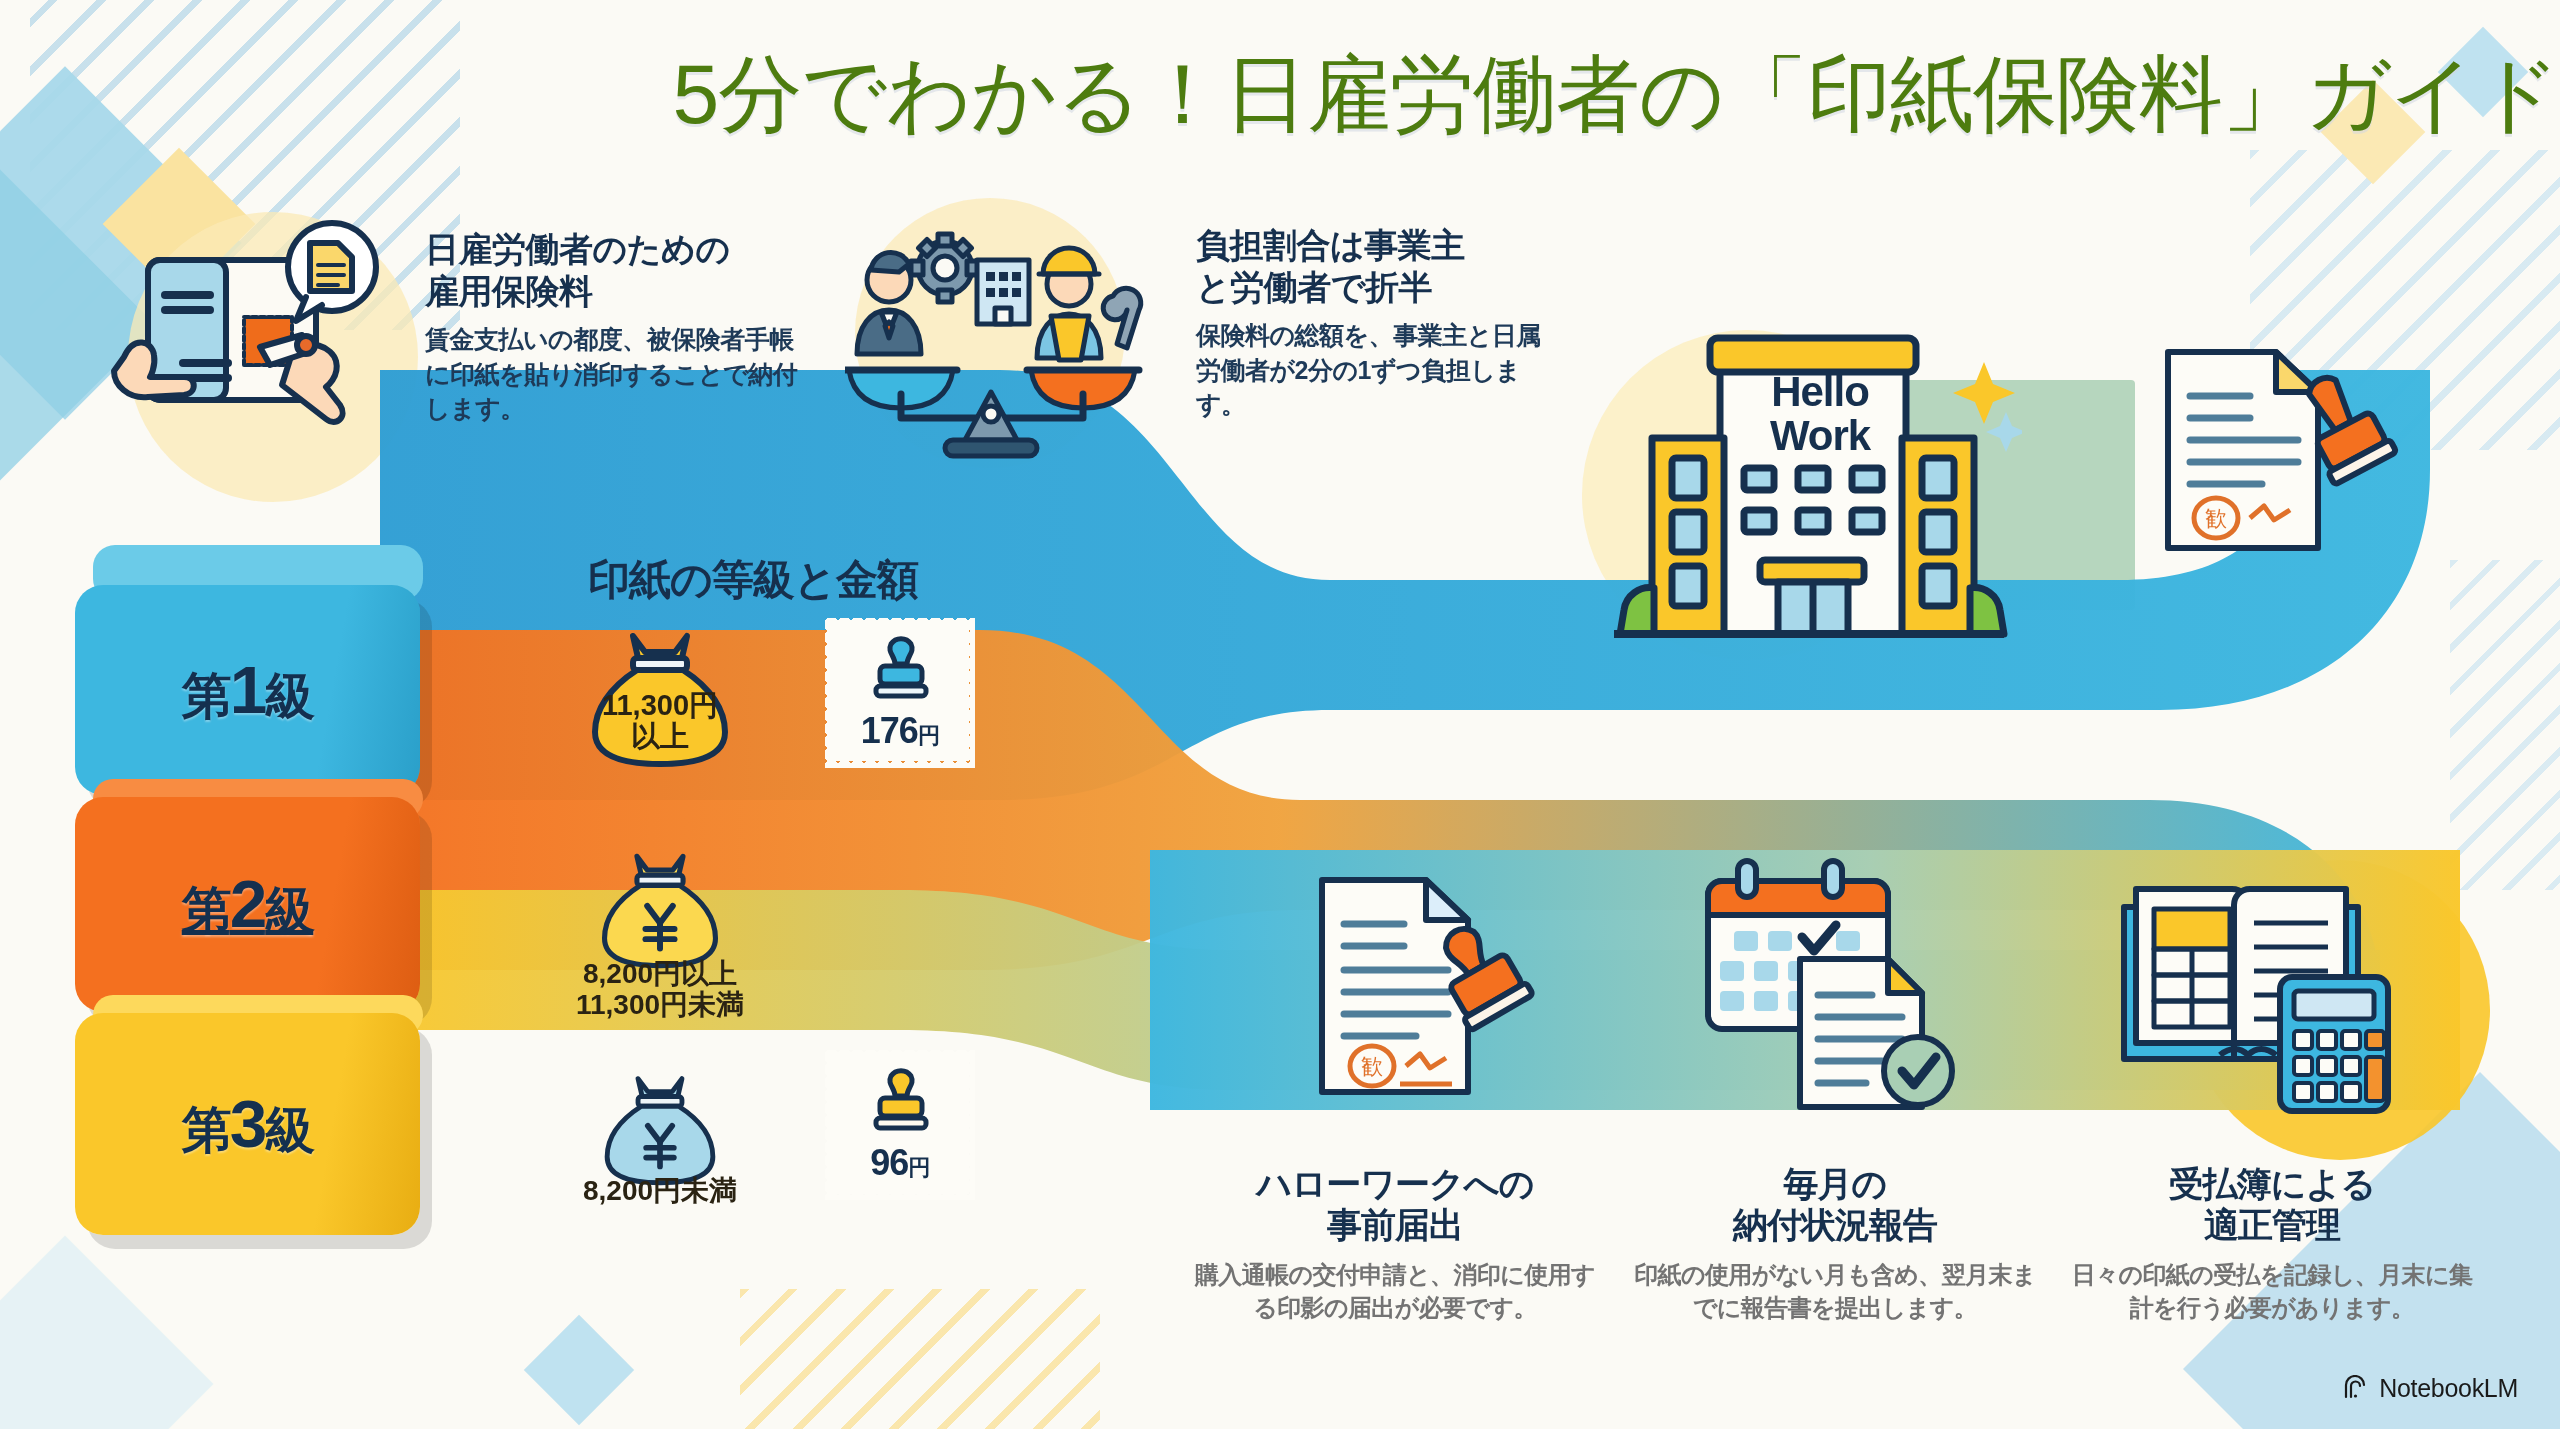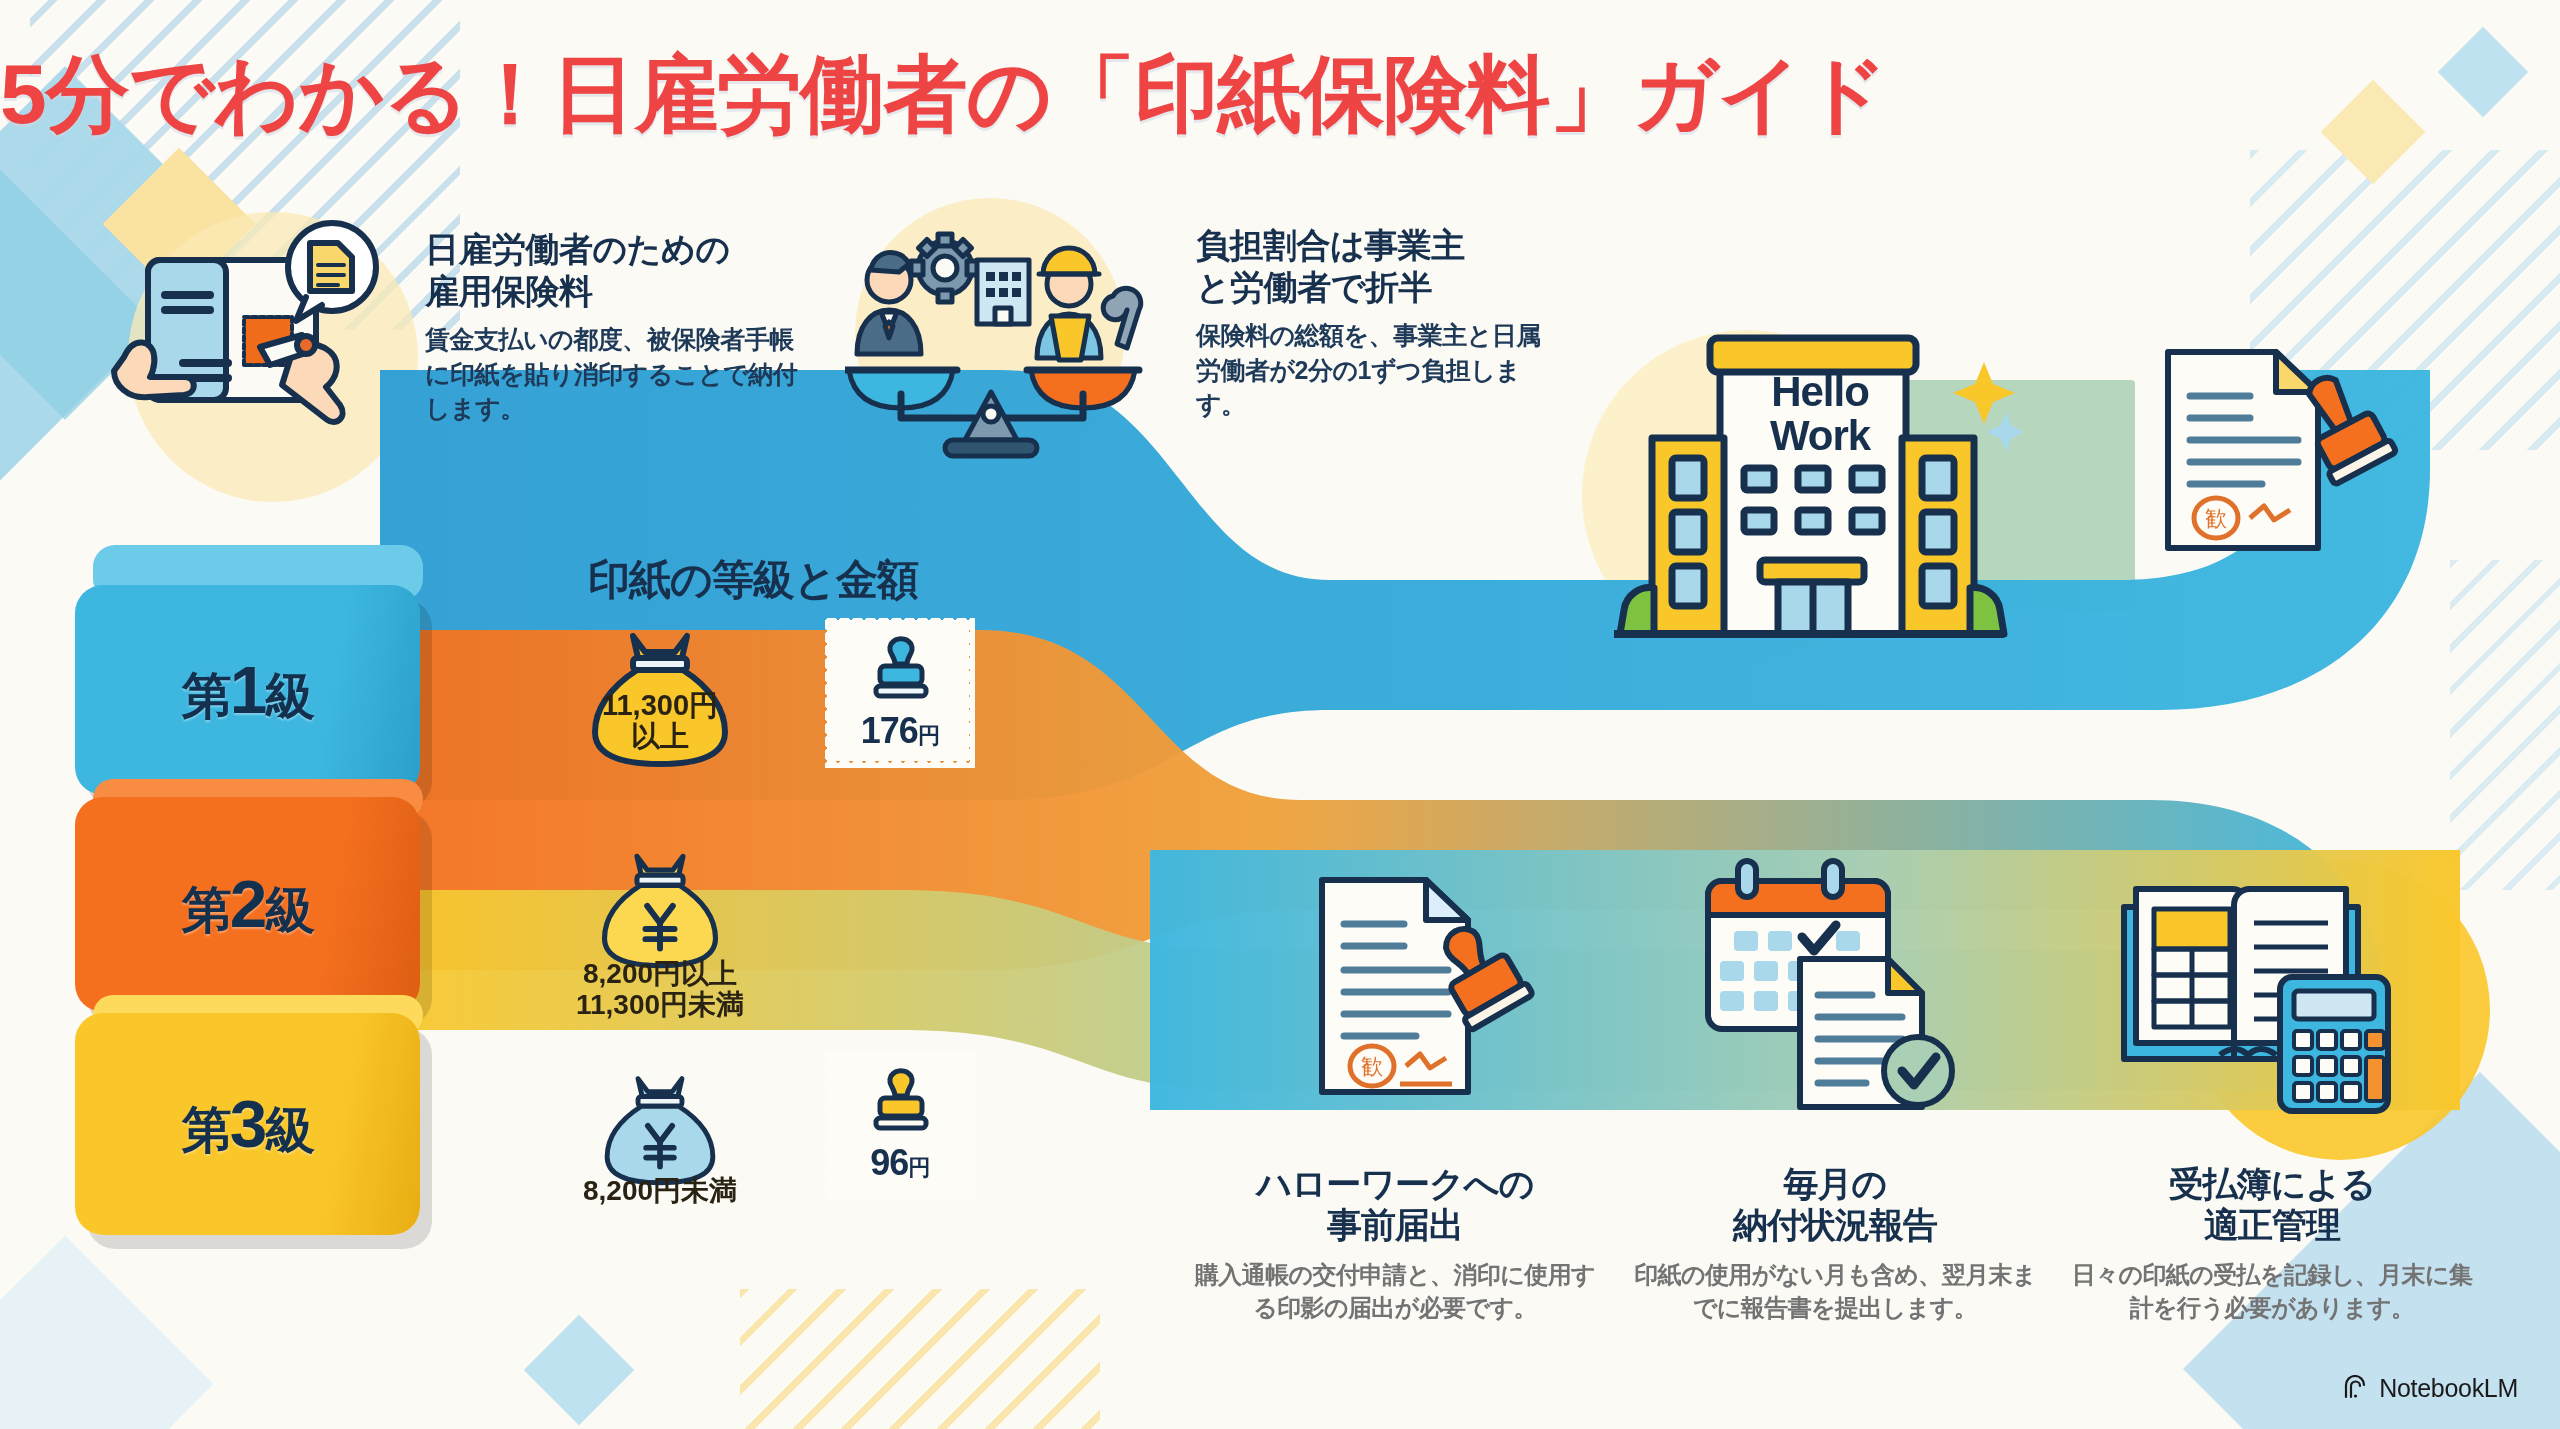--- a/index.html
+++ b/index.html
@@ -69,23 +69,23 @@
        #cfe6f1 0px, #cfe6f1 6px, transparent 6px, transparent 30px);
     opacity:.75;
   }
 
   
   .blob { position:absolute; border-radius:50%; }
 
   
   .title {
     position:absolute; top:38px; left:0; width:100%;
-    text-align:left;
-    font-size:84px; font-weight:bold; letter-spacing:-1px;
-    color:#ef4444;
+    text-align:right;
+    font-size:84px; font-weight:normal; letter-spacing:-1px;
+    color:#4d7c0f;
     text-shadow:0 3px 0 rgba(210,215,225,.55);
     white-space:nowrap;
   }
 
   
   .topblock { position:absolute; }
   .tb-title {
     font-size:34px; font-weight:bold; line-height:1.24; color:#16304e;
     letter-spacing:-.5px;
   }
@@ -437,21 +437,21 @@
         </svg>
         <div class="stamp-price" style="font-size:36px;">
           <span>176</span><span class="yen">円</span>
         </div>
       </div>
     </div>
   </div>
 
   <div class="grade-row" style="top:212px;height:230px;">
     <div class="grade-top-face" style="background:#f88c42;top:-18px;height:40px;"></div>
-    <div class="grade-left" style="top:0;height:215px;background:linear-gradient(100deg,#f4701f 0%,#f4701f 72%,#dd5d12 100%);">
+    <div class="grade-left" style="top:0;height:215px;background:linear-gradient(100deg,#f4701f 0%,#f4701f 72%,#dd5d12 100%);text-decoration:underline;">
       <div class="lbl" style="font-size:50px;">
         <span>第</span><span class="num">2</span><span>級</span>
       </div>
     </div>
     <div class="grade-band" style="top:18px;left:330px;height:180px;gap:80px;padding-left:170px;">
       <div class="bag-wrap">
         <svg width="128" height="128" viewBox="0 0 150 150">
           <g stroke="#16304e" stroke-width="6" stroke-linejoin="round">
             <path d="M 48 18 l 12 16 h 30 l 12 -16 l -6 26 h -42 Z" fill="#fbd84f"></path>
             <rect x="48" y="40" width="54" height="12" rx="4" fill="#eef5f8"></rect>

